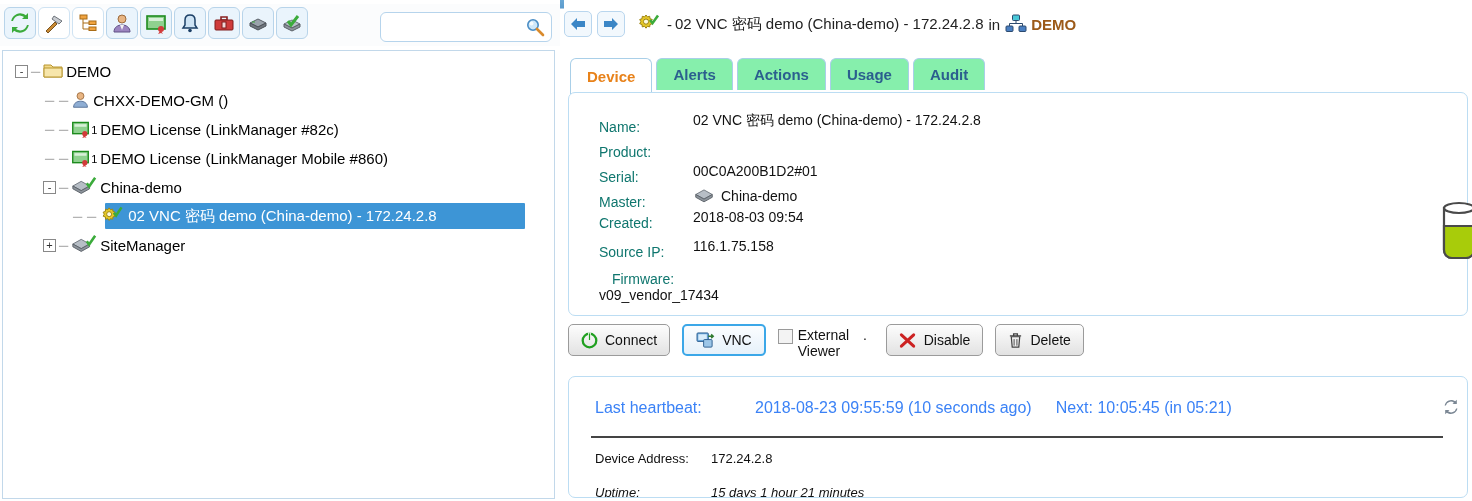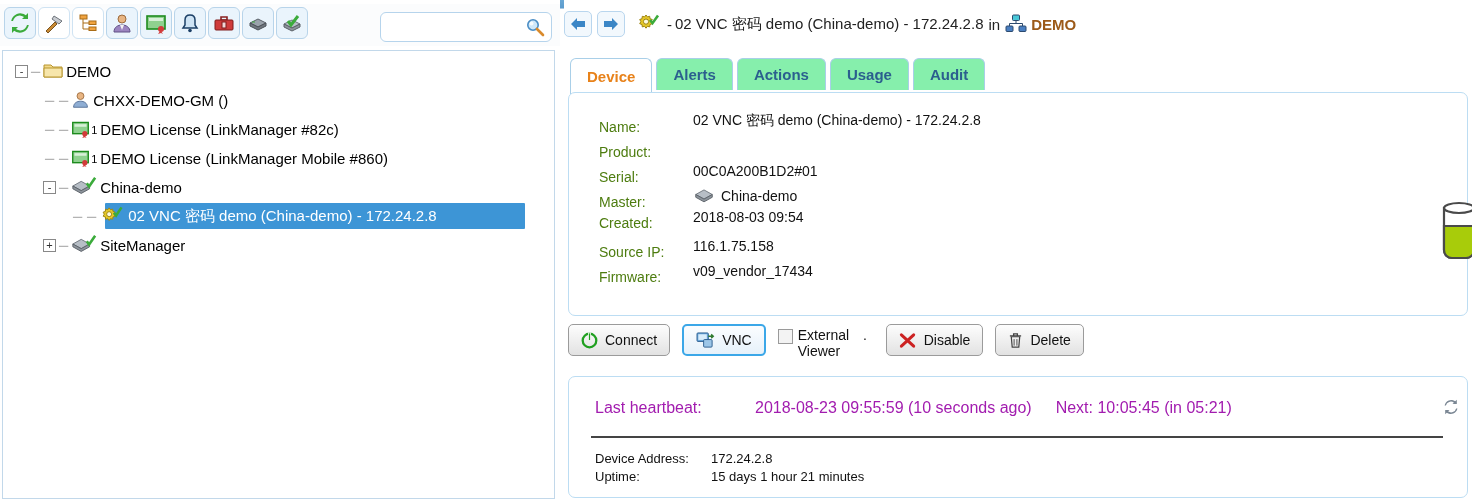--- a/index.html
+++ b/index.html
@@ -91,40 +91,40 @@
     background:#86efac; border:1px solid #a9cfe8; border-bottom:none;
     border-radius:6px 6px 0 0; margin-right:4px;
   }
   .tab.active { background:#ffffff; color:#e8821a; height:36px; }
 
   .info-panel {
     position:absolute; left:4px; top:92px; width:900px; height:224px;
     border:1px solid #bcddf3; border-radius:7px; background:#fff;
   }
   .frow { position:absolute; left:30px; font-size:14px; color:#111; height:24px; display:flex; align-items:center; }
-  .flabel { width:94px; color:#4d7c0f;margin-top:12px; }
+  .flabel { width:94px; color:#0f766e;margin-top:12px; }
   .fvalue { color:#111; display:flex; align-items:center; }
 
   .btnrow { position:absolute; left:4px; top:324px; display:flex; align-items:flex-start; }
   .btn {
     height:32px; padding:0 12px; display:flex; align-items:center; gap:7px;
     border:1px solid #9b9b9b; border-radius:5px;
     background: linear-gradient(#fdfdfd, #e2e2e2);
     font-size:14px; color:#111; margin-right:12px;
   }
   .btn.primary { border:2px solid #3ba7e8; background:linear-gradient(#fbfdff,#e6f1fa); }
   .chk-wrap { display:flex; align-items:flex-start; gap:5px; margin-right:10px; padding-top:3px; }
   .chkbox { width:15px; height:15px; border:1px solid #9a9a9a; background:#f3f3f3; margin-top:2px; }
   .chk-lbl { font-size:14px; color:#111; line-height:16px; width:78px; }
 
   .hb-panel {
     position:absolute; left:4px; top:376px; width:900px; height:122px;
     border:1px solid #bcddf3; border-radius:7px; background:#fff; overflow:hidden;
   }
-  .hb-line { position:absolute; left:26px; top:22px; font-size:16px; color:#a21caf; display:flex; align-items:center; white-space:nowrap; }
+  .hb-line { position:absolute; left:26px; top:22px; font-size:16px; color:#3b82f6; display:flex; align-items:center; white-space:nowrap; }
   .hb-label { width:160px; }
   .hb-next { margin-left:24px; }
   .hb-rule { position:absolute; left:22px; top:59px; width:852px; height:2px; background:#444; }
   .hb-row { position:absolute; left:26px; font-size:13px; color:#111; display:flex; }
   .hb-row .k { width:116px; }
 
   .refresh-ico { position:absolute; right:8px; top:22px; }
   .beaker { position:absolute; right:-10px; top:196px; }
 </style>
 </head>
@@ -393,21 +393,21 @@
                 </svg></span>China-demo</span>
           </div>
           <div class="frow" style="top: 112px;">
             <span class="flabel">Created:</span>
             <span class="fvalue">2018-08-03 09:54</span>
           </div>
           <div class="frow" style="top: 141px;">
             <span class="flabel">Source IP:</span>
             <span class="fvalue">116.1.75.158</span>
           </div>
-          <div class="frow" style="top: 166px;">
+          <div class="frow" style="top: 166px; flex-direction: column;">
             <span class="flabel">Firmware:</span>
             <span class="fvalue">v09_vendor_17434</span>
           </div>
         </div>
     </div>
 
     <div class="btnrow">
       <div class="btn">
         <svg width="17" height="17" viewBox="0 0 18 18">
           <circle cx="9" cy="9" r="7.2" fill="none" stroke="#21a021" stroke-width="2.4"></circle>
@@ -463,21 +463,21 @@
           <path d="M4 9a7 7 0 0 1 11-4l-2 2h6V1l-2.2 2.2A9.2 9.2 0 0 0 2.2 9z" fill="#7b8794"></path>
           <path d="M18 13a7 7 0 0 1-11 4l2-2H3v6l2.2-2.2A9.2 9.2 0 0 0 19.8 13z" fill="#7b8794"></path>
         </svg>
       </span>
       <div class="hb-rule"></div>
       <div id="hbrows">
           <div class="hb-row" style="top: 74px;">
             <span class="k">Device Address:</span>
             <span>172.24.2.8</span>
           </div>
-          <div class="hb-row" style="top: 92px;">
+          <div class="hb-row" style="top: 108px; font-style: italic;">
             <span class="k">Uptime:</span>
             <span>15 days 1 hour 21 minutes</span>
           </div>
         </div>
     </div>
 
     <span class="beaker">
       <svg width="46" height="70" viewBox="0 0 46 70">
         <path d="M8 12h30v42a8 8 0 0 1-8 8H16a8 8 0 0 1-8-8z" fill="#ffffff" stroke="#4a4a4a" stroke-width="2.2"></path>
         <path d="M8 30h30v24a8 8 0 0 1-8 8H16a8 8 0 0 1-8-8z" fill="#a8cc0a" stroke="#4a4a4a" stroke-width="2.2"></path>

